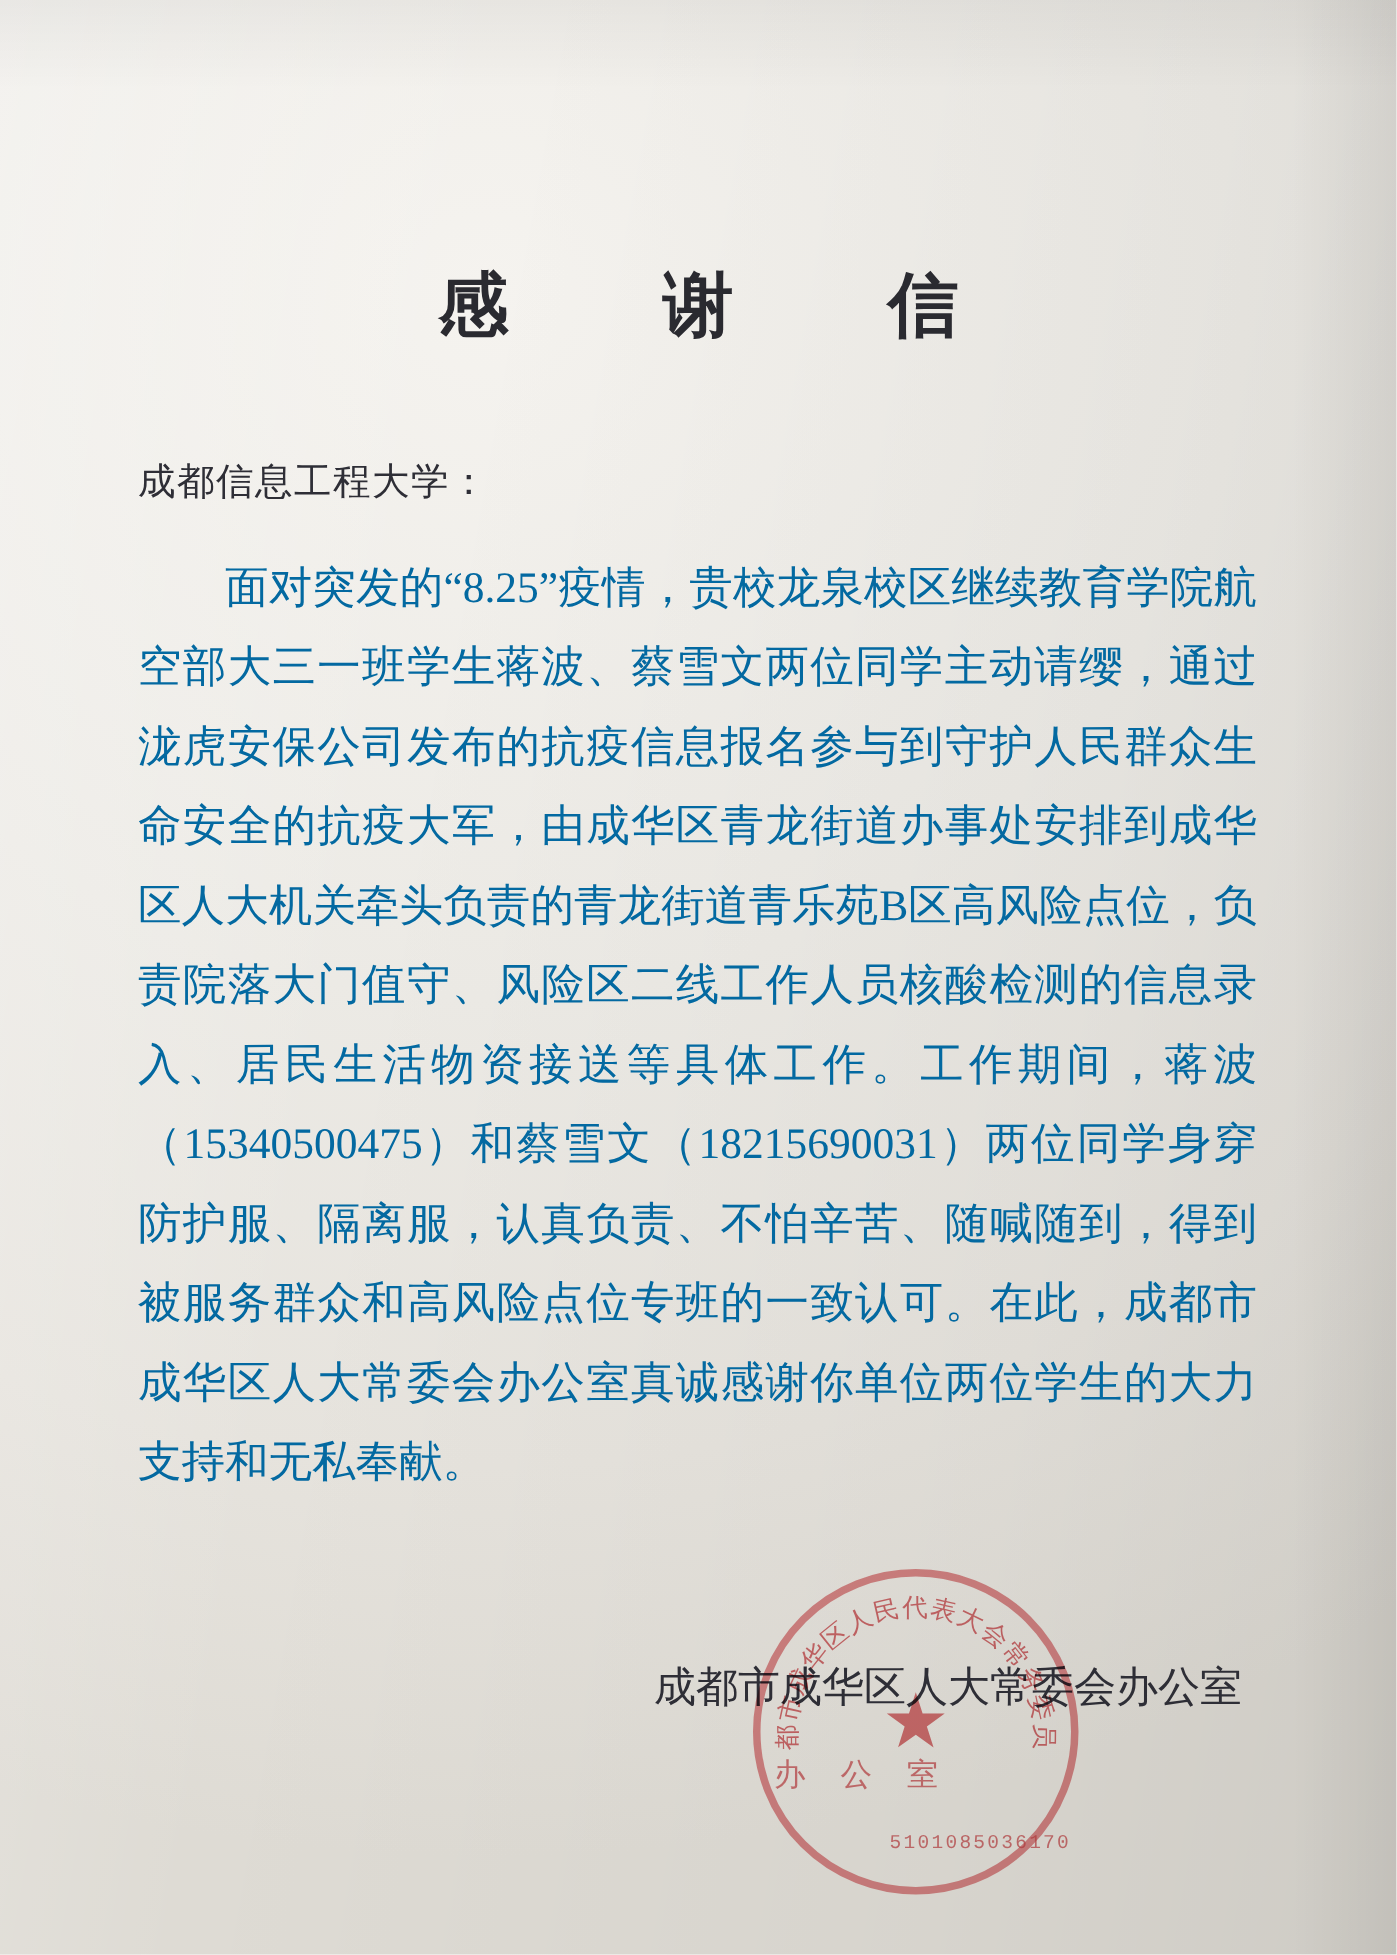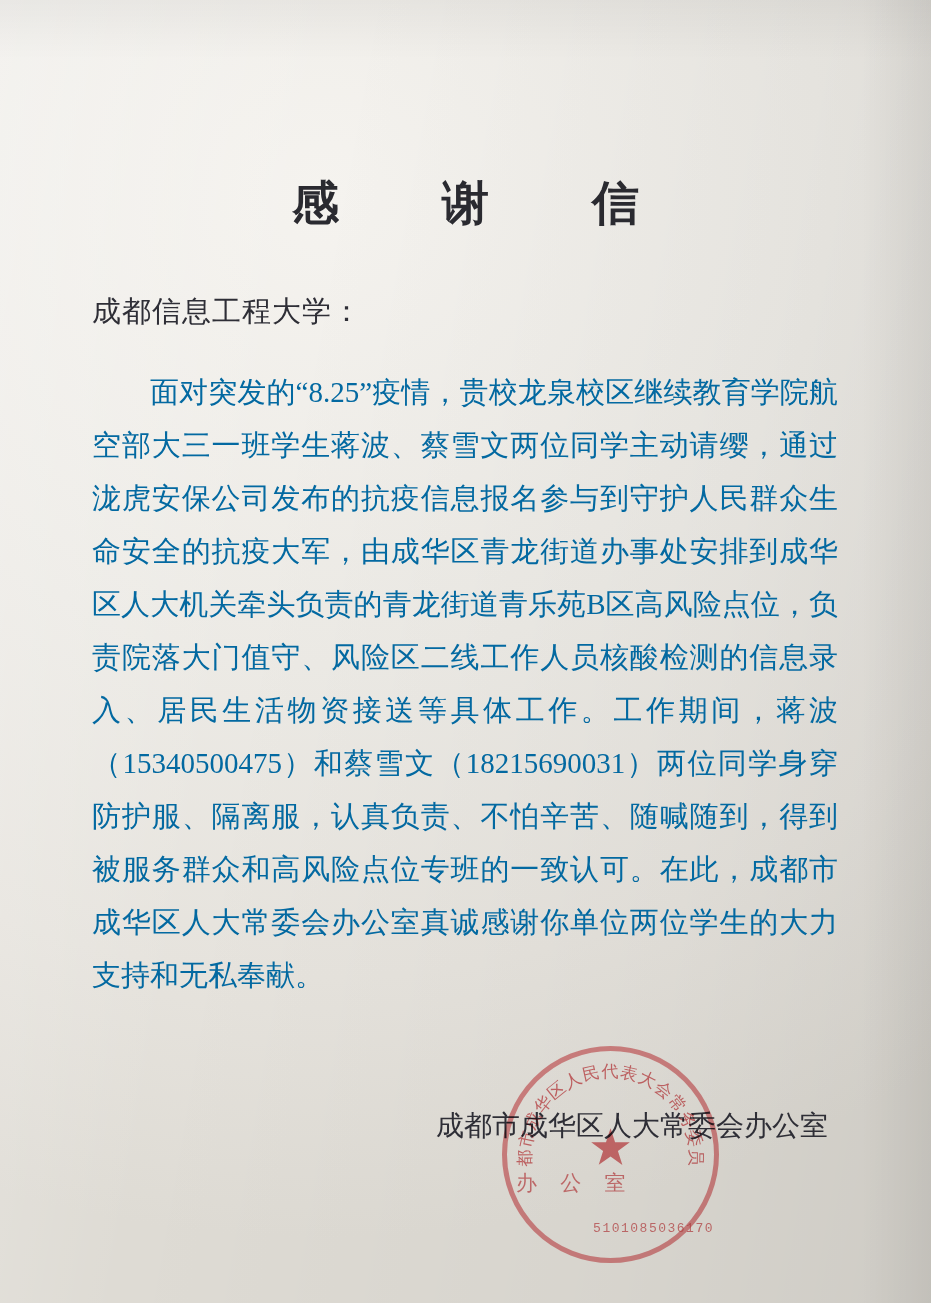--- a/index.html
+++ b/index.html
@@ -42,23 +42,23 @@
     text-align: center;
     font-size: 47px;
     font-weight: bold;
     letter-spacing: 28px;
     text-indent: 28px;
     color: #2a2a30;
     font-family: "Liberation Serif", "DejaVu Serif", serif;
   }
   .salutation {
     position: absolute;
-    top: 292px;
+    top: 304px;
     left: 92px;
-    font-size: 29px;
+    font-size: 25px;
     color: #2e2e36;
     letter-spacing: 1px;
   }
   .body-text {
     position: absolute;
     top: 366px;
     left: 92px;
     width: 746px;
     font-size: 29px;
     line-height: 53px;

